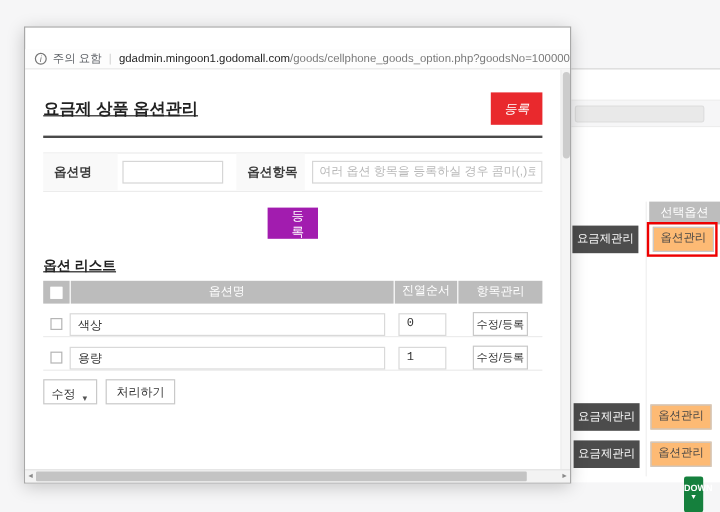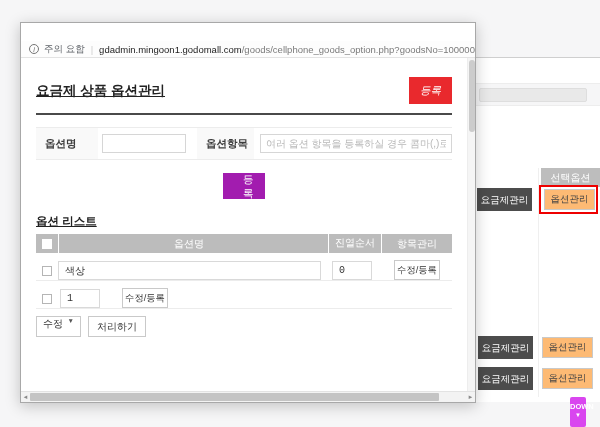--- a/index.html
+++ b/index.html
@@ -13,21 +13,21 @@
   .bg-gray-bar { position:absolute; left:479px; top:88px; width:108px; height:14px; background:#e9e9e9; border:1px solid #dedede; border-radius:2px; }
   .bg-line2 { position:absolute; left:476px; right:0; top:105px; height:1px; background:#ededed; }
   .bg-white2 { position:absolute; left:476px; right:0; top:106px; bottom:25px; background:#ffffff; }
   .bg-vline { position:absolute; left:538px; top:168px; height:229px; width:1px; background:#efefef; }
   .bg-th { position:absolute; height:19px; background:#bdbdbd; color:#fff; font-size:10px; line-height:19px; text-align:center; }
   .bg-th.manage { left:477px; width:60px; top:168px; }
   .bg-th.selopt { left:541px; width:59px; top:168px; }
   .btn-dark { position:absolute; background:#4c4c4c; color:#fff; font-size:9.5px; height:23px; line-height:23px; text-align:center; width:55px; border:none; cursor:pointer; }
   .btn-light { position:absolute; background:#fdba74; color:#444; font-size:9.5px; height:21px; line-height:19px; text-align:center; width:51px; border:1px solid #c9c9c9; cursor:pointer;font-family:Liberation Serif, serif; }
   .annot-rect { position:absolute; left:539px; top:185px; width:59px; height:29px; border:2px solid #ee0000; background:transparent; }
-  .down-btn { position:absolute; left:570px; top:397px; width:16px; height:30px; background:#d946ef; color:#fff; font-size:7.5px; font-weight:bold; text-align:center; padding-top:5px; line-height:9px; border-radius:2px; cursor:pointer; }
+  .down-btn { position:absolute; left:570px; top:397px; width:16px; height:30px; background:#15803d; color:#fff; font-size:7.5px; font-weight:bold; text-align:center; padding-top:5px; line-height:9px; border-radius:2px; cursor:pointer; }
   .down-btn .dn-arrow { font-size:6px; display:block; }
 
   
   .popup { position:absolute; left:20px; top:22px; width:456px; height:381px; background:#fff; border:1px solid #a8a8a8; box-shadow:0 3px 14px rgba(0,0,0,.22); }
   .titlebar { position:absolute; left:0; top:0; right:0; height:18px; background:#f2f2f2; display:flex; align-items:center; padding:0 13px 0 7px; }
   .doc-icon { width:8px; height:10px; border:1px solid #8f8f8f; background:#fff; margin-right:5px; flex:0 0 auto; }
   .title-text { font-size:9.5px; color:#4a4a4a; white-space:nowrap; overflow:hidden; flex:1; }
   .win-controls { display:flex; gap:17px; align-items:center; color:#5c5c5c; font-size:10px; }
   .win-controls span { cursor:pointer; line-height:1; }
   .urlbar { position:absolute; left:0; top:18px; right:0; height:17px; background:#fdfdfd; border-bottom:1px solid #e3e3e3; display:flex; align-items:center; padding:0 8px; font-size:9.5px; color:#5f6368; white-space:nowrap; overflow:hidden; }
@@ -70,21 +70,21 @@
   .thead .cb { border-color:#fff; }
   .trow { display:flex; align-items:flex-end; height:28px; border-bottom:1px solid #ececec; }
   .trow .c-cb { text-align:center; }
   .trow input { height:19px; border:1px solid #d9d9d9; font-size:10px; color:#333; padding:0 6px; font-family:inherit; }
   .row-name { width:100%; }
   .c-name { padding-right:9px; }
   .row-order { width:40px; margin-left:2px; }
   .c-order { text-align:left; }
   .edit-btn { background:#fff; border:1px solid #c9c9c9; font-size:9.3px; color:#333; height:20px; width:46px; cursor:pointer; margin-left:12px; }
   .bulk-bar { margin-top:7px; display:flex; align-items:center; gap:7px; }
-  .select-mimic { display:inline-flex; align-items:flex-start; justify-content:space-between; border:1px solid #c9c9c9; background:#fff; font-size:10px; color:#333; width:45px; height:21px; padding:0 6px; cursor:pointer; }
+  .select-mimic { display:inline-flex; align-items:flex-end; justify-content:space-between; border:1px solid #c9c9c9; background:#fff; font-size:10px; color:#333; width:45px; height:21px; padding:0 6px; cursor:pointer; }
   .select-arrow { font-size:6.5px; color:#555; }
   .apply-btn { background:#fff; border:1px solid #c9c9c9; font-size:10px; color:#333; height:21px; padding:0 8px; cursor:pointer; }
 
   .hscroll { position:absolute; left:0; right:0; bottom:0; height:11px; background:#f3f3f3; border-top:1px solid #e3e3e3; }
   .hthumb { position:absolute; left:9px; right:36px; top:1px; height:8px; background:#c4c4c4; border-radius:1px; }
   .harrow { position:absolute; top:0; width:9px; height:10px; font-size:6px; color:#8a8a8a; text-align:center; line-height:10px; cursor:pointer; }
   .harrow.left { left:0; }
   .harrow.right { right:0; }
 </style>
 </head>
@@ -159,20 +159,21 @@
 
           <div class="trow">
             <div class="c-cb"><span class="cb"></span></div>
             <div class="c-name"><input class="row-name" type="text" value="색상" style=""></div>
             <div class="c-order"><input class="row-order" type="text" value="0" style=""></div>
             <div class="c-action"><button class="edit-btn">수정/등록</button></div>
           </div>
 
           <div class="trow">
             <div class="c-cb"><span class="cb"></span></div>
+            <div class="c-name"><input class="row-name" type="text" value="용량" style=""></div>
             <div class="c-order"><input class="row-order" type="text" value="1" style=""></div>
             <div class="c-action"><button class="edit-btn">수정/등록</button></div>
           </div>
         </div>
 
         <div class="bulk-bar">
           <div class="select-mimic">
             <span>수정</span>
             <span class="select-arrow">▼</span>
           </div>

